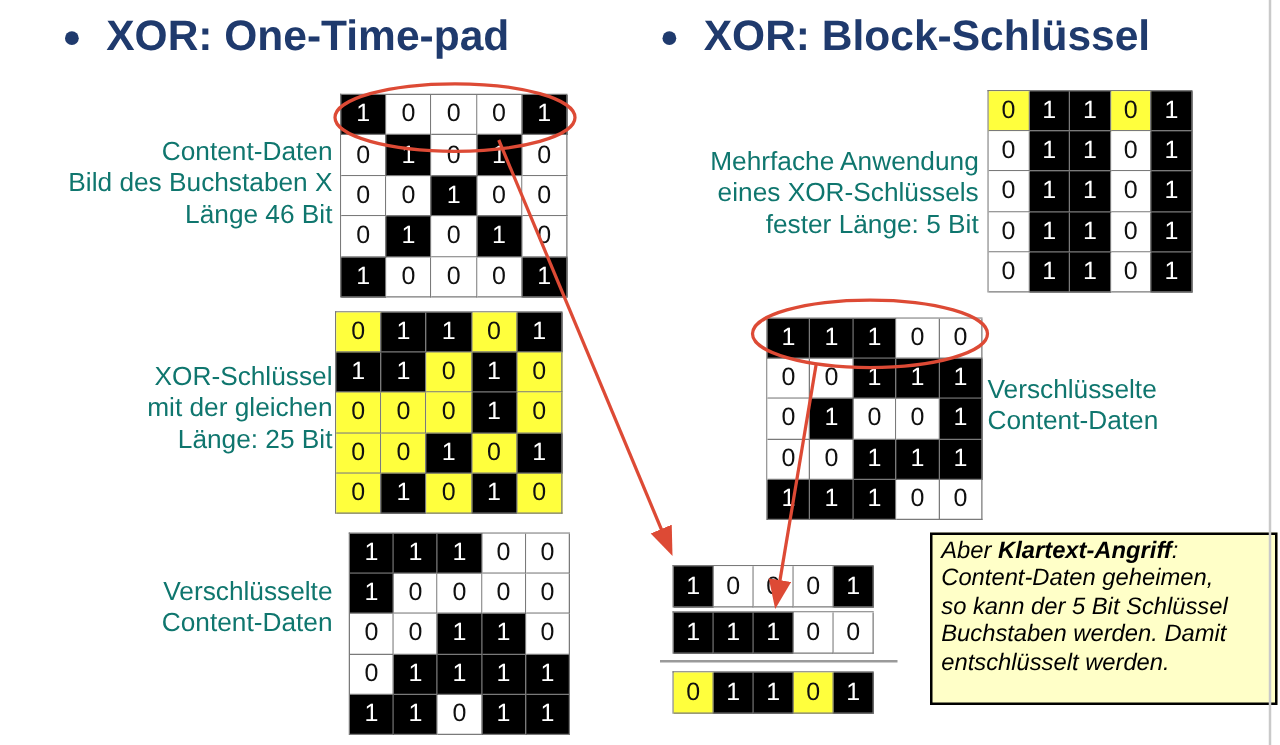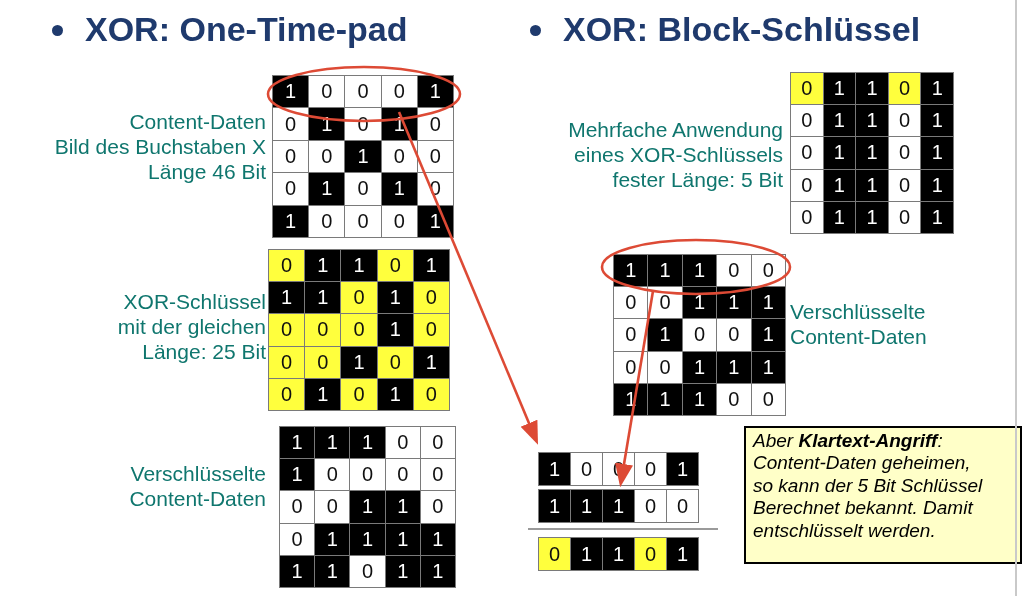--- a/index.html
+++ b/index.html
@@ -219,21 +219,21 @@
       <div class="cell c-b">1</div>
       <div class="cell c-b">1</div>
       <div class="cell c-y">0</div>
       <div class="cell c-b">1</div>
     </div>
 
   <div class="note" style="left:731px;top:426px;width:278px;height:138px;margin-left:13px;">
     <div><span>Aber </span><b>Klartext-Angriff</b><span>:</span></div>
     <div>Content-Daten geheimen,</div>
     <div>so kann der 5 Bit Schlüssel</div>
-    <div>Berechnet bekannt. Damit</div>
+    <div>Buchstaben werden. Damit</div>
     <div>entschlüsselt werden.</div>
   </div>
 
   <svg class="annot" width="1024" height="596" viewBox="0 0 1024 596">
     <defs>
       <marker id="ah" markerWidth="9" markerHeight="8" refX="7" refY="3.5" orient="auto">
         <path d="M0,0 L9,3.5 L0,7 Z" fill="#dd4a35"></path>
       </marker>
     </defs>
     <ellipse cx="364" cy="94" rx="96" ry="27" fill="none" stroke="#dd4a35" stroke-width="2.6"></ellipse>

